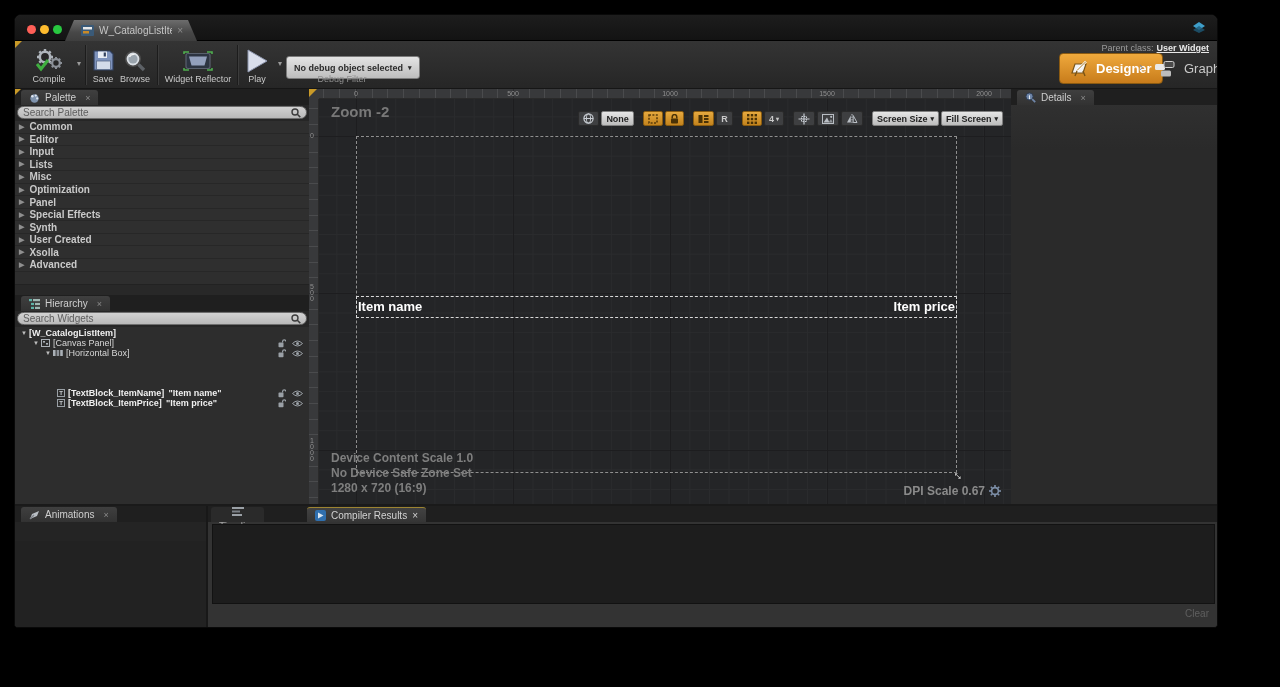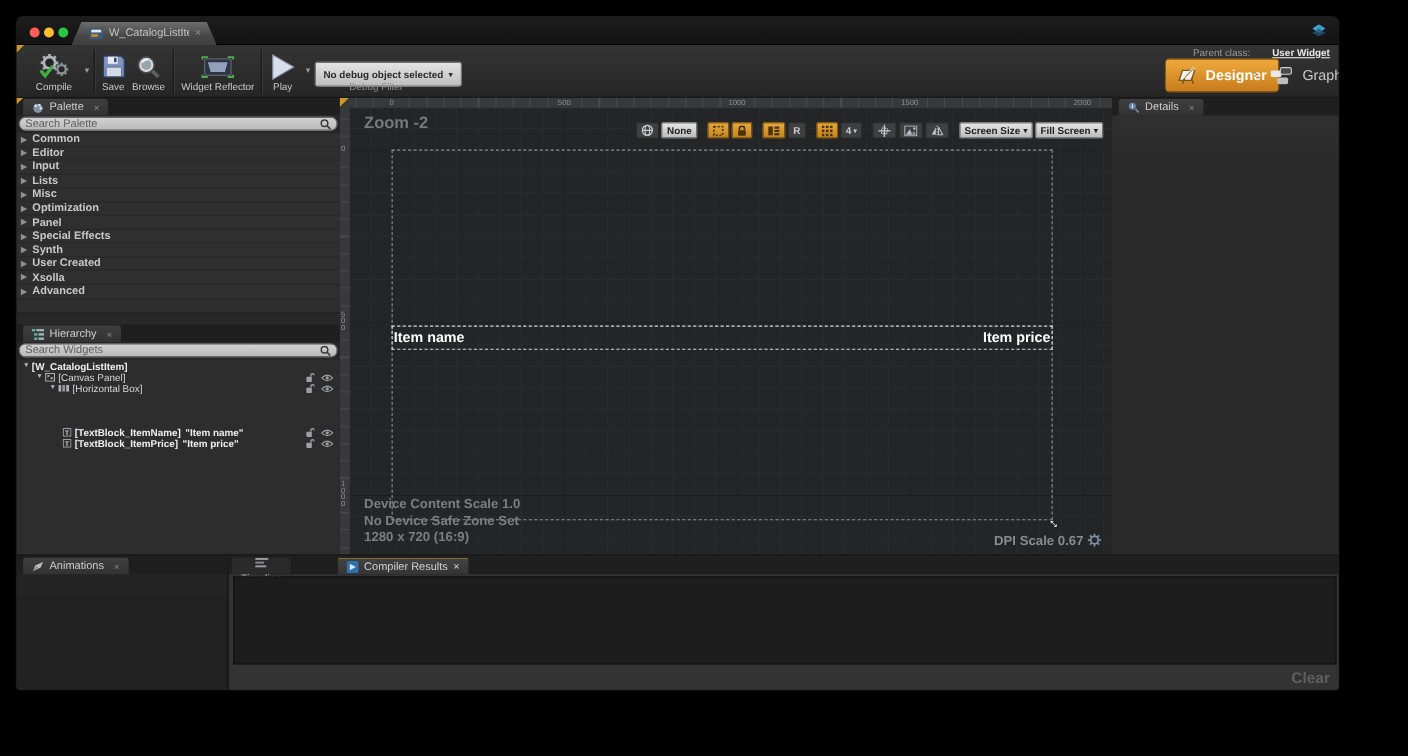--- a/index.html
+++ b/index.html
@@ -20,21 +20,21 @@
     display:flex;align-items:center;padding:0 14px 0 16px;gap:5px;}
   .doc-tab .t-title{font-size:10px;color:#c6c6c6;flex:1;white-space:nowrap;overflow:hidden;}
   .doc-tab .t-close{font-size:10px;color:#8d8d8d;}
   .src-marker{position:absolute;right:12px;top:7px;}
 
   
   .toolbar{position:absolute;left:0;top:26px;width:100%;height:48px;
     background:linear-gradient(#343434,#262626);border-bottom:1px solid #161616;}
   .corner-tri{position:absolute;width:0;height:0;border-top:7px solid #c99a28;border-right:7px solid transparent;left:0;top:0;z-index:5;}
   .parentclass{position:absolute;right:8px;top:2px;font-size:9px;color:#9a9a9a;}
-  .parentclass b{color:#e8e8e8;font-weight:bold;text-decoration:underline;margin-left:20px;}
+  .parentclass b{color:#e8e8e8;font-weight:bold;text-decoration:underline;margin-left:3px;}
   .tb-item{position:absolute;top:6px;text-align:center;color:#c9c9c9;font-size:9px;}
   .tb-item .ic{height:27px;display:flex;align-items:center;justify-content:center;}
   .tb-sep{position:absolute;top:4px;width:2px;height:40px;background:linear-gradient(90deg,#1c1c1c 1px,#3c3c3c 1px);}
   .tb-caret{position:absolute;font-size:8px;color:#9a9a9a;}
   .debug-pill{position:absolute;left:271px;top:15px;height:23px;background:linear-gradient(#e4e4e4,#bdbdbd);
     border-radius:3px;border:1px solid #7b7b7b;color:#2b2b2b;font-size:9px;font-weight:bold;
     display:flex;align-items:center;padding:0 7px;gap:5px;}
   .debug-label{position:absolute;left:271px;top:33px;width:112px;text-align:center;font-size:9px;color:#8f8f8f;}
   .designer-btn{position:absolute;left:1044px;top:12px;height:31px;display:flex;align-items:center;gap:6px;
     background:linear-gradient(#efa93c,#c87c1b);border:1px solid #8a5a12;border-radius:4px;padding:4px 10px;
@@ -121,21 +121,21 @@
   .anim-btn{height:14px;background:linear-gradient(#5cb356,#2f8f38);border:1px solid #1f6326;border-radius:3px;
     color:#fff;font-size:10px;font-weight:bold;display:flex;align-items:center;padding:0 6px;white-space:nowrap;}
   #anims .body{position:absolute;left:0;top:35px;right:0;bottom:0;background:#222;}
   #bottomright{position:absolute;left:191px;top:0;right:0;height:100%;background:#333;border-left:2px solid #181818;}
   #bottomright .tabrow{position:absolute;left:0;top:0;width:100%;height:16px;background:#1f1f1f;}
   .btab{position:absolute;top:1px;height:15px;display:flex;align-items:center;gap:5px;padding:0 8px;font-size:10px;
     border-radius:3px 3px 0 0;}
   .btab.timeline{left:3px;background:#2a2a2a;color:#a8a8a8;flex-direction:column;}
   .btab.compiler{left:99px;background:linear-gradient(#424242,#353535);color:#d2d2d2;border-top:1px solid #9c8432;}
   .compiler-box{position:absolute;left:4px;top:18px;right:4px;height:80px;background:#1d1d1d;border:1px solid #121212;}
-  .clear-btn{position:absolute;right:10px;top:102px;font-size:14px;font-weight:bold;color:#5f5f5f;}
+  .clear-btn{position:absolute;right:10px;top:102px;font-size:10px;font-weight:normal;color:#5f5f5f;}
 
   svg{display:block;}
 </style>
 </head>
 <body>
 
 <div id="window">
 
   <div class="titlebar">
     <span class="tl red"></span>

